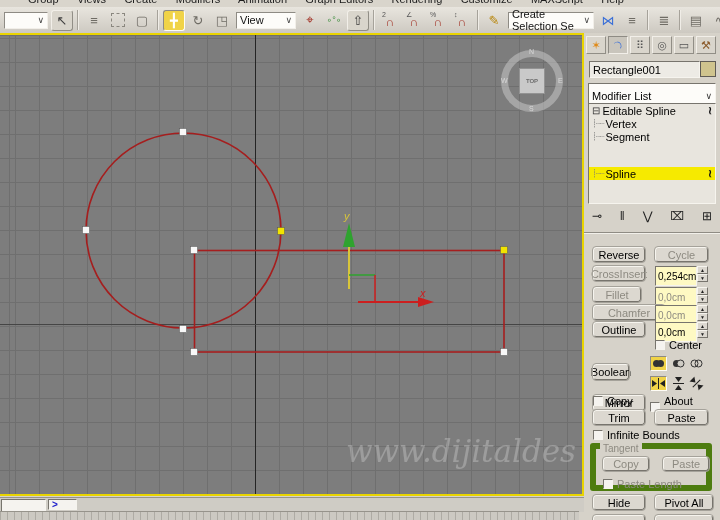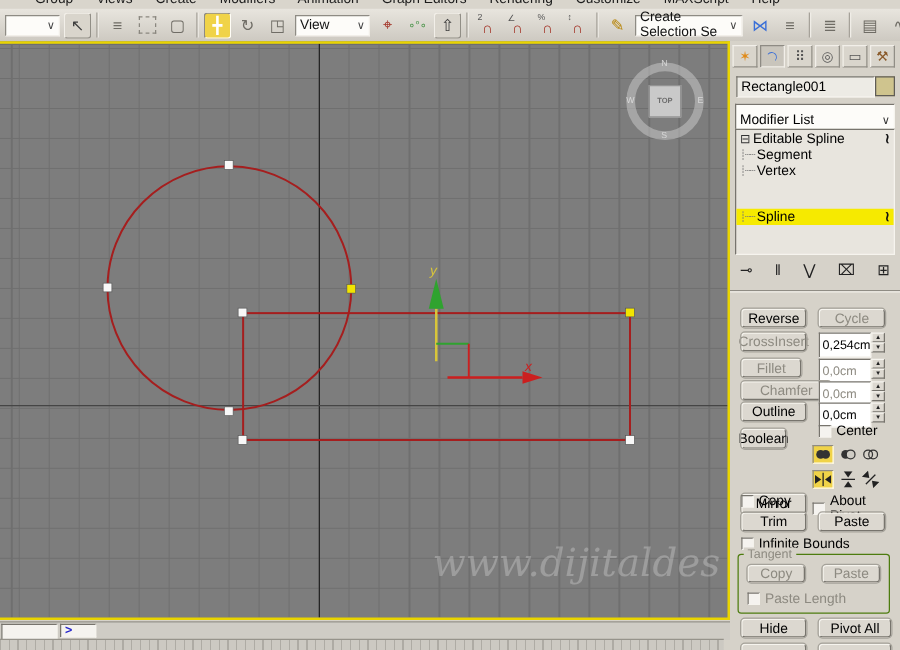--- a/index.html
+++ b/index.html
@@ -75,34 +75,34 @@
   .tree::before{content:"┊┄┄";}
   .stackbar{position:absolute;left:4px;top:174px;width:128px;height:18px;display:flex;align-items:center;
             justify-content:space-between;padding:0 4px;box-sizing:border-box;color:#222;}
   .stackbar .si{font-size:12px;}
   .phr{position:absolute;left:0;top:199px;width:136px;height:0;border-top:1px solid #8f8c84;border-bottom:1px solid #f2f0ea;}
 
   .pbtn{position:absolute;height:15px;display:flex;align-items:center;justify-content:center;
         background:#dcd8d0;border:1px solid;border-color:#f6f4ee #77746d #77746d #f6f4ee;border-radius:3px;
         box-sizing:border-box;outline:1px solid #a5a29a;font-size:11px;}
   .pbtn.dis{color:#8d8a81;text-align:right;}
-  .vfield{position:absolute;width:42px;height:20px;background:#ffffff;border:1px solid;
+  .vfield{position:absolute;width:42px;height:20px;background:#fef9c3;border:1px solid;
           border-color:#77746d #f6f4ee #f6f4ee #77746d;box-sizing:border-box;display:flex;align-items:center;
           padding-left:2px;font-size:10px;}
   .vfield.dis{color:#8d8a81;}
   .spin{position:absolute;width:11px;height:15px;display:flex;flex-direction:column;}
   .spin span{flex:1;display:flex;align-items:center;justify-content:center;font-size:5px;color:#222;
              background:#dcd8d0;border:1px solid;border-color:#f6f4ee #77746d #77746d #f6f4ee;box-sizing:border-box;}
   .cb{position:absolute;display:flex;align-items:center;gap:4px;}
   .cb .box{width:10px;height:10px;background:#f5f3ef;border:1px solid;border-color:#77746d #f6f4ee #f6f4ee #77746d;box-sizing:border-box;}
   .cb.dis{color:#8d8a81;}
   .iconbtn{position:absolute;width:17px;height:15px;display:flex;align-items:center;justify-content:center;
            border:1px solid transparent;box-sizing:border-box;}
   .iconbtn.active{background:#f0d348;border-color:#8e8b84 #fffdf6 #fffdf6 #8e8b84;}
-  .tgroup{position:absolute;left:6px;top:410px;width:122px;height:48px;border:1px solid #4d7c0f;border-radius:3px;box-sizing:border-box;}
+  .tgroup{position:absolute;left:6px;top:410px;width:122px;height:48px;border:6px solid #4d7c0f;border-radius:3px;box-sizing:border-box;}
   .tgroup .legend{position:absolute;left:4px;top:-6px;background:#d6d2c9;padding:0 3px;font-size:10px;color:#8d8a81;}
 </style>
 </head>
 <body>
 
 <div id="app">
 
   <div class="menubar">
     <div class="t">Group      Views      Create      Modifiers      Animation      Graph Editors      Rendering      Customize      MAXScript      Help</div>
   </div>
@@ -268,25 +268,25 @@
     </div>
 
     <div class="stack">
       <div class="srow">
         <span class="exp">⊟</span>
         <span>Editable Spline</span>
         <span class="mk">≀</span>
       </div>
       <div class="srow">
         <span class="tree"></span>
-        <span>Segment</span>
+        <span>Vertex</span>
       </div>
       <div class="srow">
         <span class="tree"></span>
-        <span>Vertex</span>
+        <span>Segment</span>
       </div>
       <div class="srow sel">
         <span class="tree"></span>
         <span>Spline</span>
         <span class="mk">≀</span>
       </div>
     </div>
 
     <div class="stackbar">
       <span class="si">⊸</span>
@@ -347,21 +347,21 @@
     <div class="spin" style="left:113px;top:289px">
         <span>▲</span>
         <span>▼</span>
       </div>
 
     <div class="cb" style="left:71px;top:306px">
       <span class="box"></span>
       <span>Center</span>
     </div>
 
-    <div class="pbtn" style="left:9px;top:310px;width:36px;height:16px">
+    <div class="pbtn" style="left:9px;top:331px;width:36px;height:16px">
         <span>Boolean</span>
       </div>
     <div class="iconbtn active" style="left:66px;top:323px">
       <svg width="13" height="9">
           <circle cx="4.5" cy="4.5" r="3.5" fill="#333"></circle>
           <circle cx="8.5" cy="4.5" r="3.5" fill="#333"></circle>
         </svg>
     </div>
     <div class="iconbtn" style="left:86px;top:323px">
       <svg width="13" height="9">

